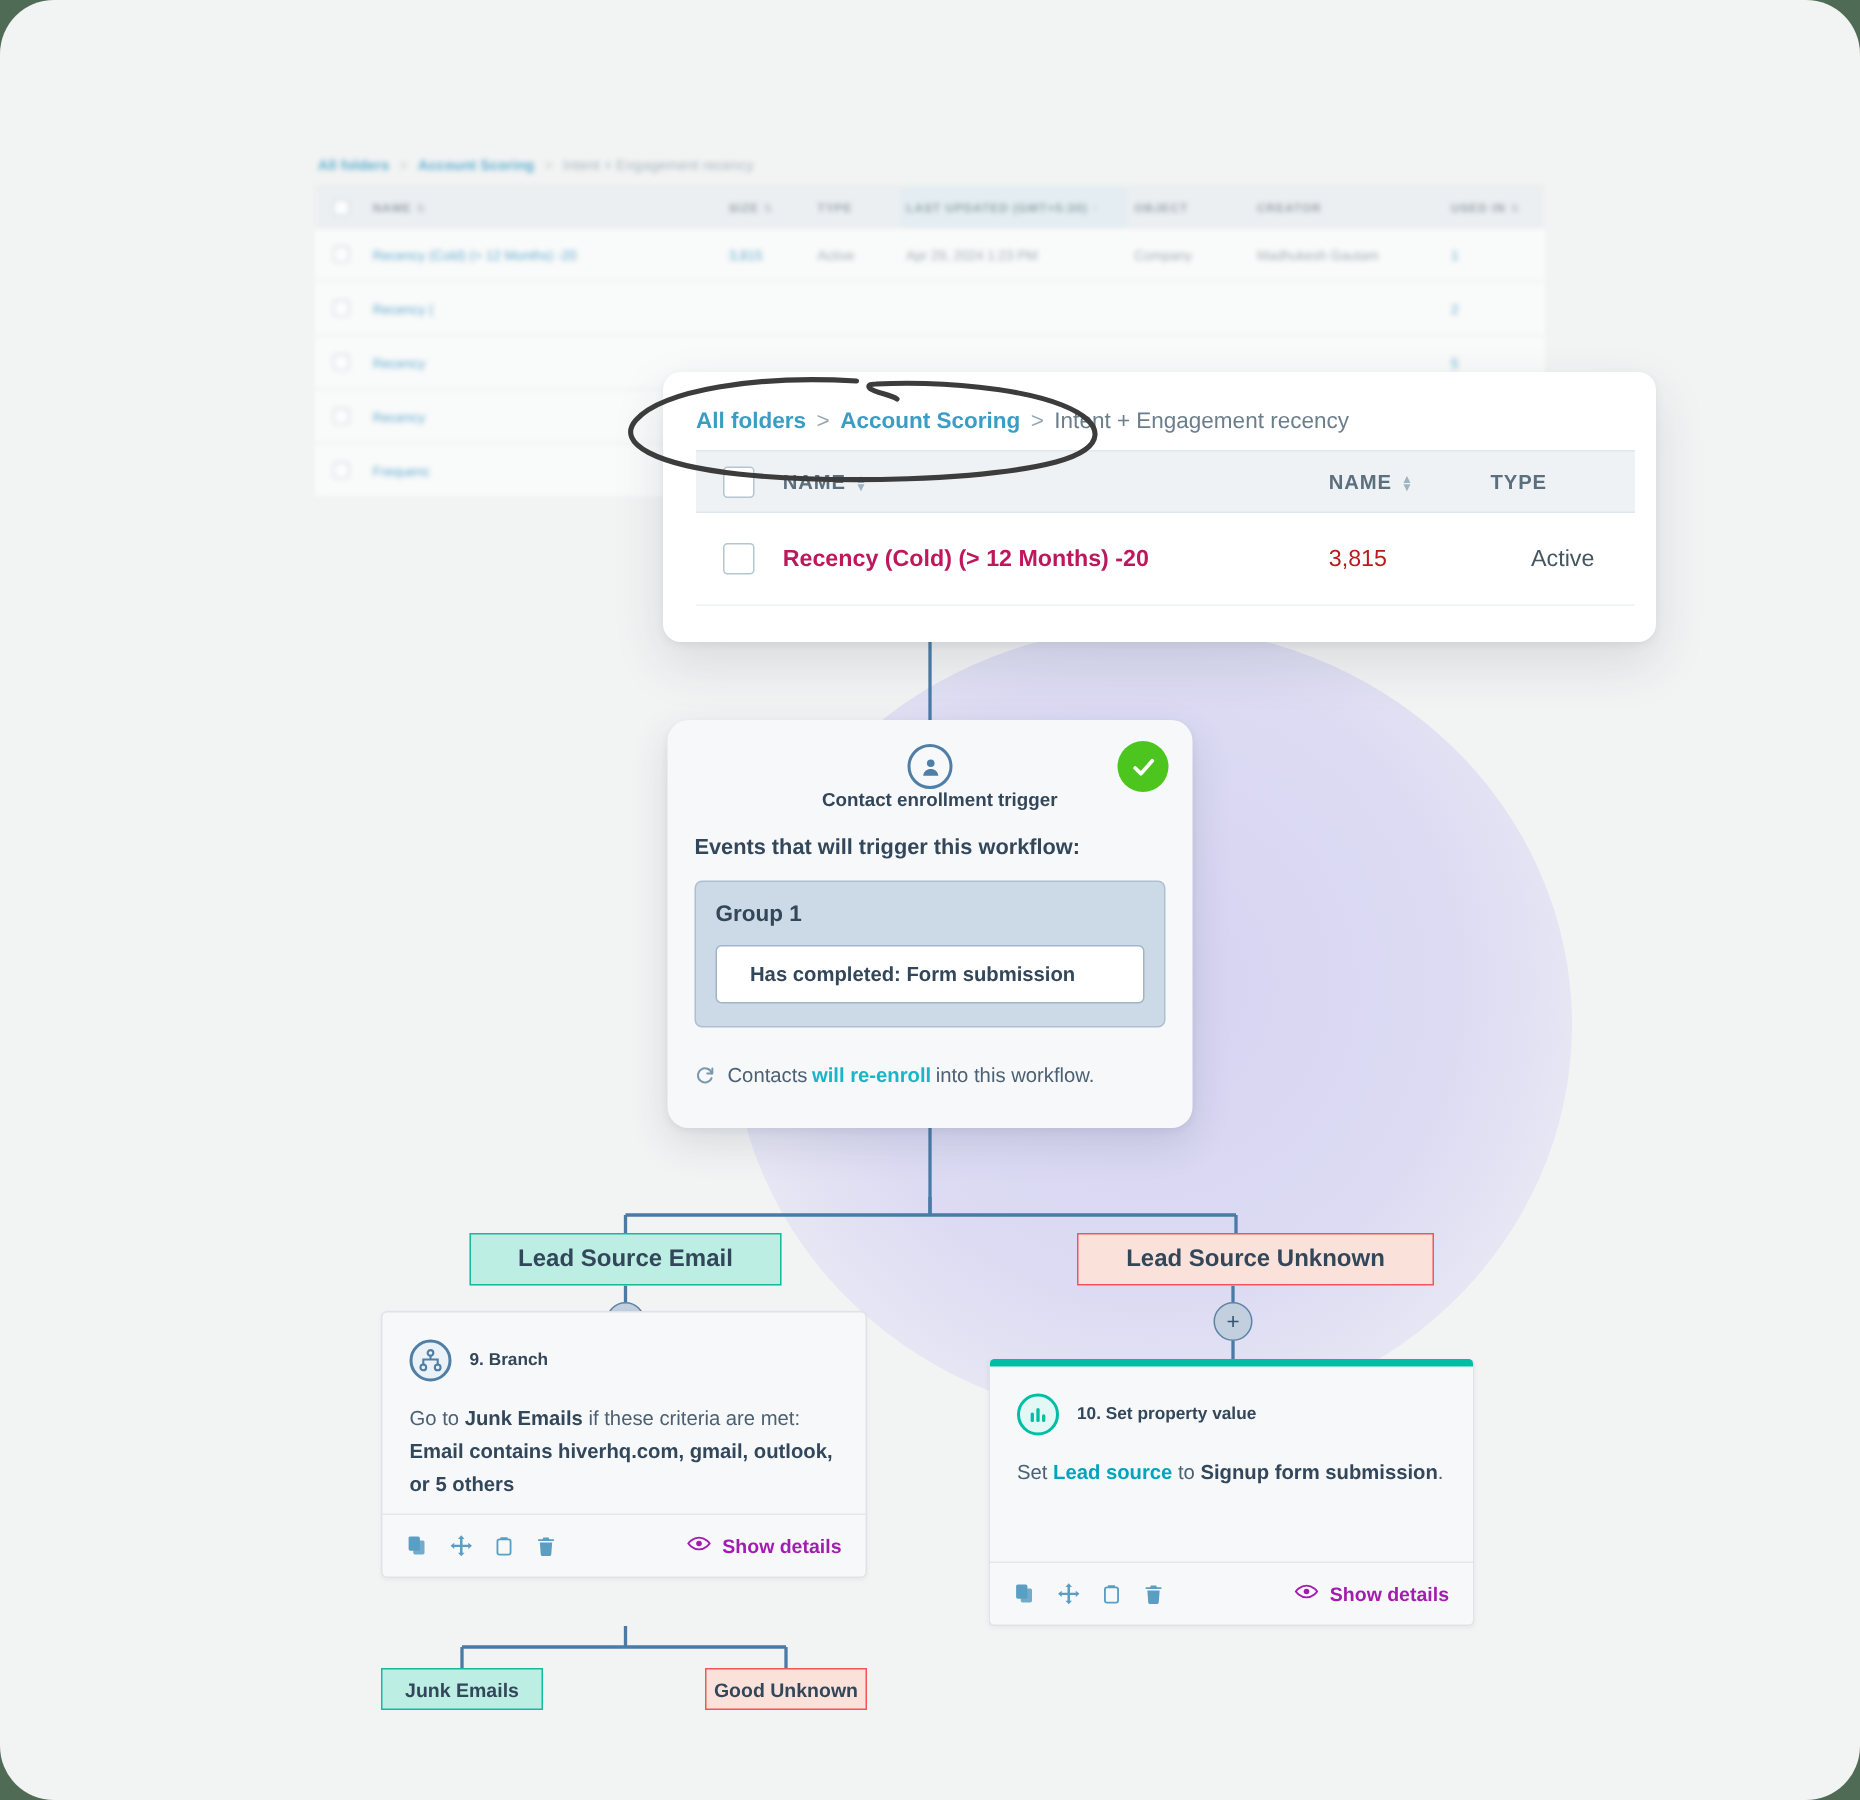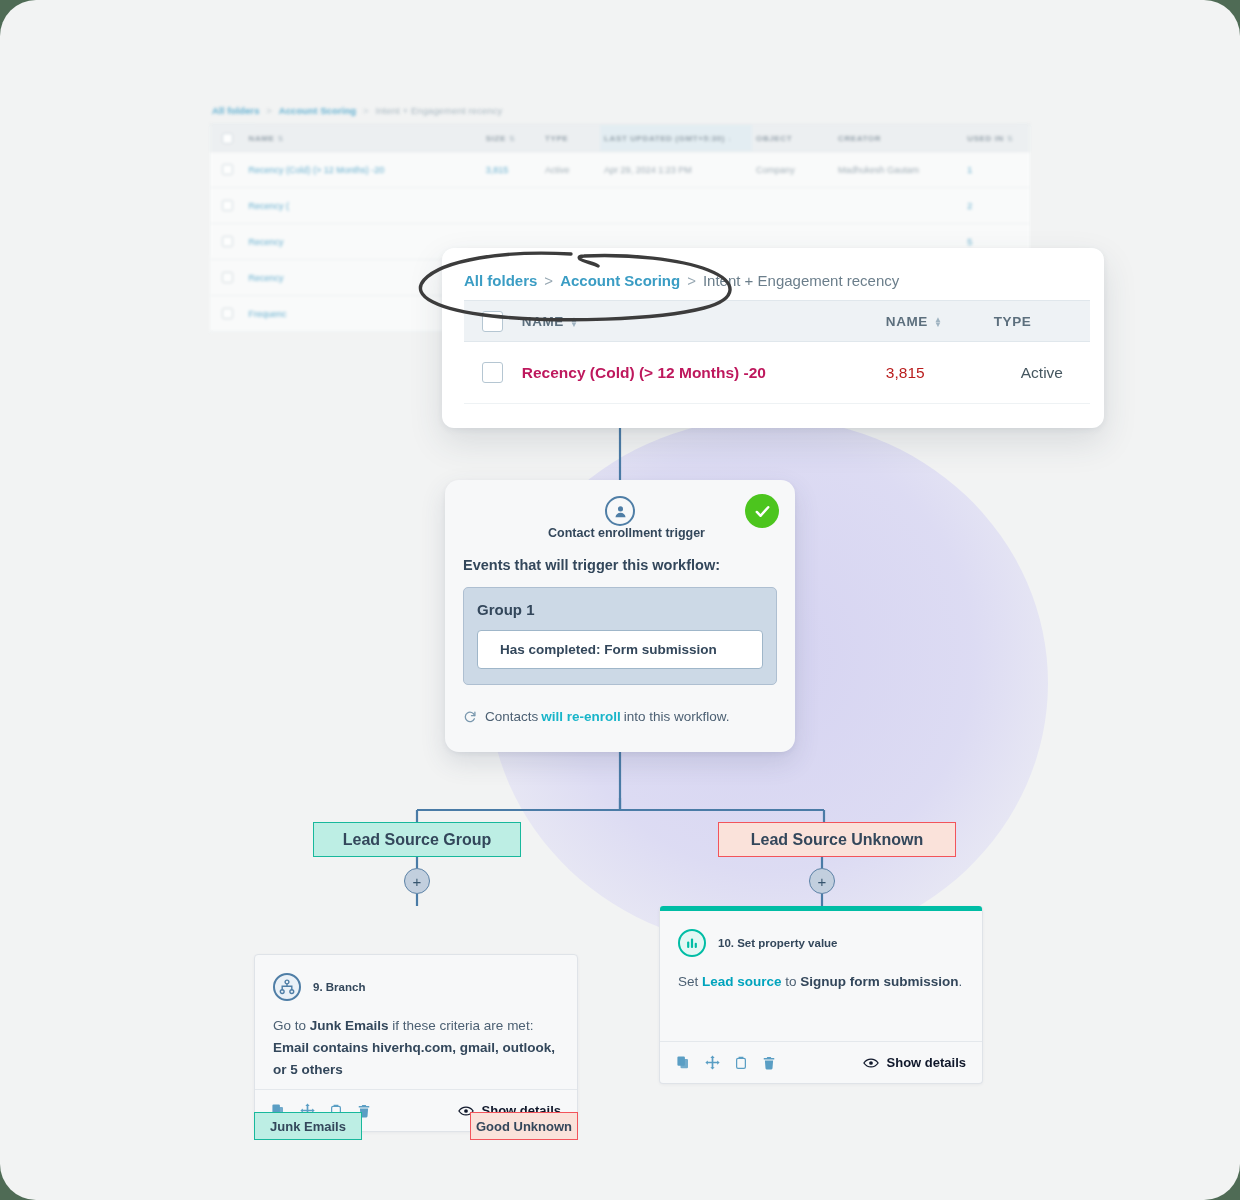--- a/index.html
+++ b/index.html
@@ -188,21 +188,21 @@
   }
   #plus-left  { left: 254px; top: 818px; }
   #plus-right { left: 659px; top: 818px; }
 
   
   .acard {
     position: absolute; background: #f7f8f9;
     border: 1px solid #dfe3e8; border-radius: 4px;
     box-shadow: 0 1px 3px rgba(60,70,100,.06);
   }
-  #card-branch { left: 104px; top: 904px; width: 324px; height: 178px; }
+  #card-branch { left: 104px; top: 824px; width: 324px; height: 178px; }
   #card-prop   { left: 509px; top: 856px; width: 324px; height: 178px; border-top: none; }
   .green-bar { height: 5px; background: #00bda5; border-radius: 3px 3px 0 0; }
   .ac-head { display: flex; align-items: center; padding: 18px 18px 0 18px; }
   .ac-ic {
     width: 28px; height: 28px; border-radius: 50%;
     display: flex; align-items: center; justify-content: center; flex: 0 0 auto;
   }
   .ac-ic.blue  { border: 2px solid #4f7ea6; color: #4f7ea6; background: #eaf1f7; }
   .ac-ic.green { border: 2px solid #00bda5; color: #00bda5; background: #e3f7f4; }
   .ac-num { margin-left: 12px; font-size: 11.5px; font-weight: 700; color: #33475b; }
@@ -210,21 +210,21 @@
   .ac-body b { color: #33475b; }
   .ac-body .lnk { color: #00a4bd; font-weight: 700; }
   .ac-foot {
     position: absolute; left: 0; right: 0; bottom: 0; height: 42px;
     border-top: 1px solid #e4e8ec;
     display: flex; align-items: center; justify-content: space-between;
     padding: 0 16px;
   }
   .ac-tools { display: flex; align-items: center; gap: 14px; color: #5a9ec4; }
   .ac-tools span { display: flex; cursor: pointer; }
-  .show-det { display: flex; align-items: center; font-size: 13px; font-weight: 700; color: #0f172a; }
+  .show-det { display: flex; font-size: 13px; font-weight: 700; color: #a21caf; }
   .show-det .eye { margin-right: 8px; display: flex; }
 
   
   #lbl-junk { left: 104px; top: 1062px; width: 108px; height: 28px; font-size: 13px; }
   #lbl-good { left: 320px; top: 1062px; width: 108px; height: 28px; font-size: 13px; }
 </style>
 </head>
 <body>
 
 <div id="page">
@@ -392,21 +392,21 @@
               <path d="M13.2 6.4A5.4 5.4 0 1 0 13 10" fill="none" stroke="currentColor" stroke-width="1.5" stroke-linecap="round"></path>
               <path d="M13.6 2.6v3.9h-3.9" fill="none" stroke="currentColor" stroke-width="1.5" stroke-linecap="round" stroke-linejoin="round"></path>
             </svg>
         </span>
         <span>Contacts</span>
         <span class="hl">will re-enroll</span>
         <span>into this workflow.</span>
       </div>
     </div>
 
-    <div id="lbl-known" class="blabel teal">Lead Source Group</div>
+    <div id="lbl-known" class="blabel teal">Lead Source Email</div>
     <div id="lbl-unknown" class="blabel red">Lead Source Unknown</div>
 
     <div id="plus-left" class="plus-btn">+</div>
     <div id="plus-right" class="plus-btn">+</div>
 
     <div id="card-branch" class="acard">
       <div class="ac-head">
         <div class="ac-ic blue">
           <svg width="16" height="16" viewBox="0 0 16 16" fill="none" stroke="currentColor" stroke-width="1.4">
             <circle cx="8" cy="3" r="1.9"></circle>

